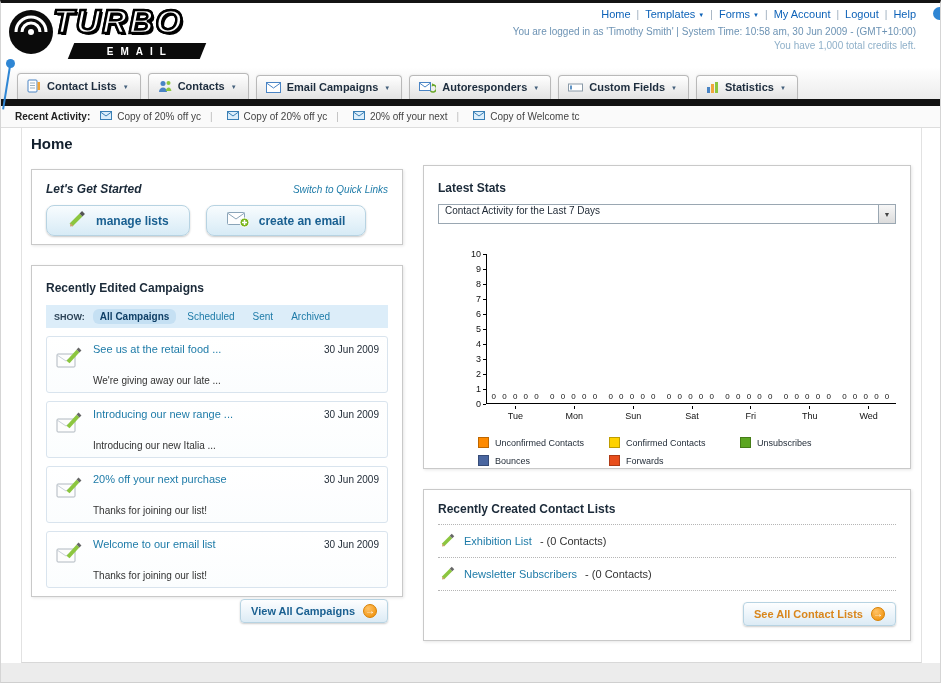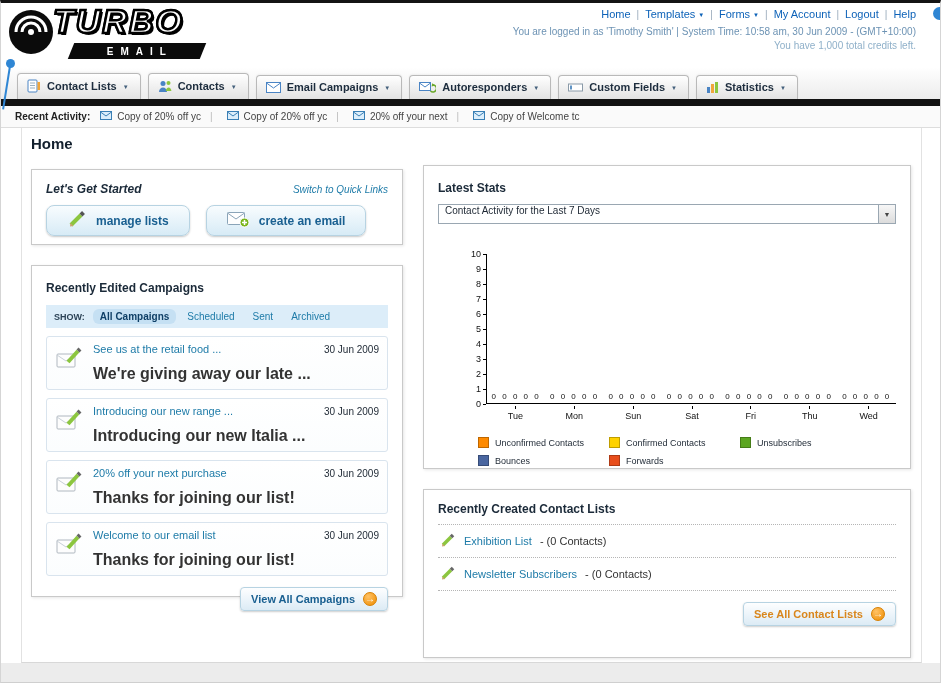--- a/index.html
+++ b/index.html
@@ -71,21 +71,21 @@
 
   #panel-campaigns { left:30px; top:262px; width:372px; height:332px; }
   .show-bar { margin-top:9px; background:#dcedf9; padding:4px 8px; display:flex; align-items:center; gap:4px; }
   .show-label { font-size:9px; font-weight:bold; color:#2c4357; margin-right:4px; }
   .filter { font-size:10px; color:#1e7ba8; cursor:pointer; padding:2px 7px; }
   .filter.active { background:#c5e0f3; color:#0f3f66; font-weight:bold; border-radius:6px; }
   .campaign-item { position:relative; border:1px solid #d9e4ee; border-radius:3px; margin-top:8px;
                    padding:6px 70px 6px 46px; min-height:40px; background:linear-gradient(#ffffff,#fbfdfe); }
   .campaign-icon { position:absolute; left:9px; top:8px; }
   .campaign-title { font-size:11px; color:#1e7ba8; cursor:pointer; display:block; }
-  .campaign-sub { font-size:16px; color:#333; margin-top:10px; display:block;font-weight:bold; }
+  .campaign-sub { font-size:10px; color:#333; margin-top:20px; display:block; }
   .campaign-date { position:absolute; right:8px; top:7px; font-size:10px; color:#1d2733; }
   .panel-foot { display:flex; justify-content:flex-end; margin-top:11px; }
   .pill-btn { display:inline-flex; align-items:center; gap:8px; padding:4px 10px; height:24px;
               background:linear-gradient(#fdfeff,#dcebf5); border:1px solid #b7d3e2; border-radius:4px;
               font-size:11px; font-weight:bold; color:#1a6091; box-shadow:0 1px 2px rgba(0,0,0,.2); cursor:pointer; }
   .pill-btn.amber { color:#d9861c; }
   .arrow-circle { width:14px; height:14px; border-radius:50%;
                   background:radial-gradient(circle at 35% 30%, #ffc266, #ee8c00); border:1px solid #d87f00;
                   color:#fff; font-size:10px; line-height:12px; text-align:center; font-weight:bold; }
   .arrow-circle::after { content:"→"; }
@@ -107,21 +107,21 @@
   .zeros { position:absolute; left:0; right:0; bottom:2px; display:flex; }
   .zero-group { flex:1; text-align:center; font-size:8px; color:#111; letter-spacing:2px; }
   .x-axis { display:flex; margin-left:22px; width:412px; margin-top:2px; }
   .x-label { flex:1; text-align:center; font-size:9px; color:#111; }
   .x-label::before { content:""; display:block; width:1px; height:3px; background:#000; margin:0 auto 2px; }
 
   .legend { margin-top:16px; margin-left:40px; width:420px; display:flex; flex-wrap:wrap; }
   .legend-item { width:131px; display:flex; align-items:center; gap:6px; font-size:9px; color:#1d2733; margin-bottom:7px; }
   .legend-swatch { width:11px; height:11px; border:1px solid rgba(0,0,0,.25); flex:none; }
 
-  #panel-lists { left:422px; top:486px; width:488px; height:169px; }
+  #panel-lists { left:422px; top:486px; width:488px; height:152px; }
   #panel-lists .panel-title { padding-bottom:8px; border-bottom:1px dotted #b5b5b5; }
   .list-item { display:flex; align-items:center; gap:8px; padding:7px 2px; border-bottom:1px dotted #b5b5b5; font-size:11px; }
   .list-link { color:#1e7ba8; cursor:pointer; }
   .list-detail { color:#333;text-align:right; }
 </style>
 </head>
 <body>
 
 <div class="page">
 

